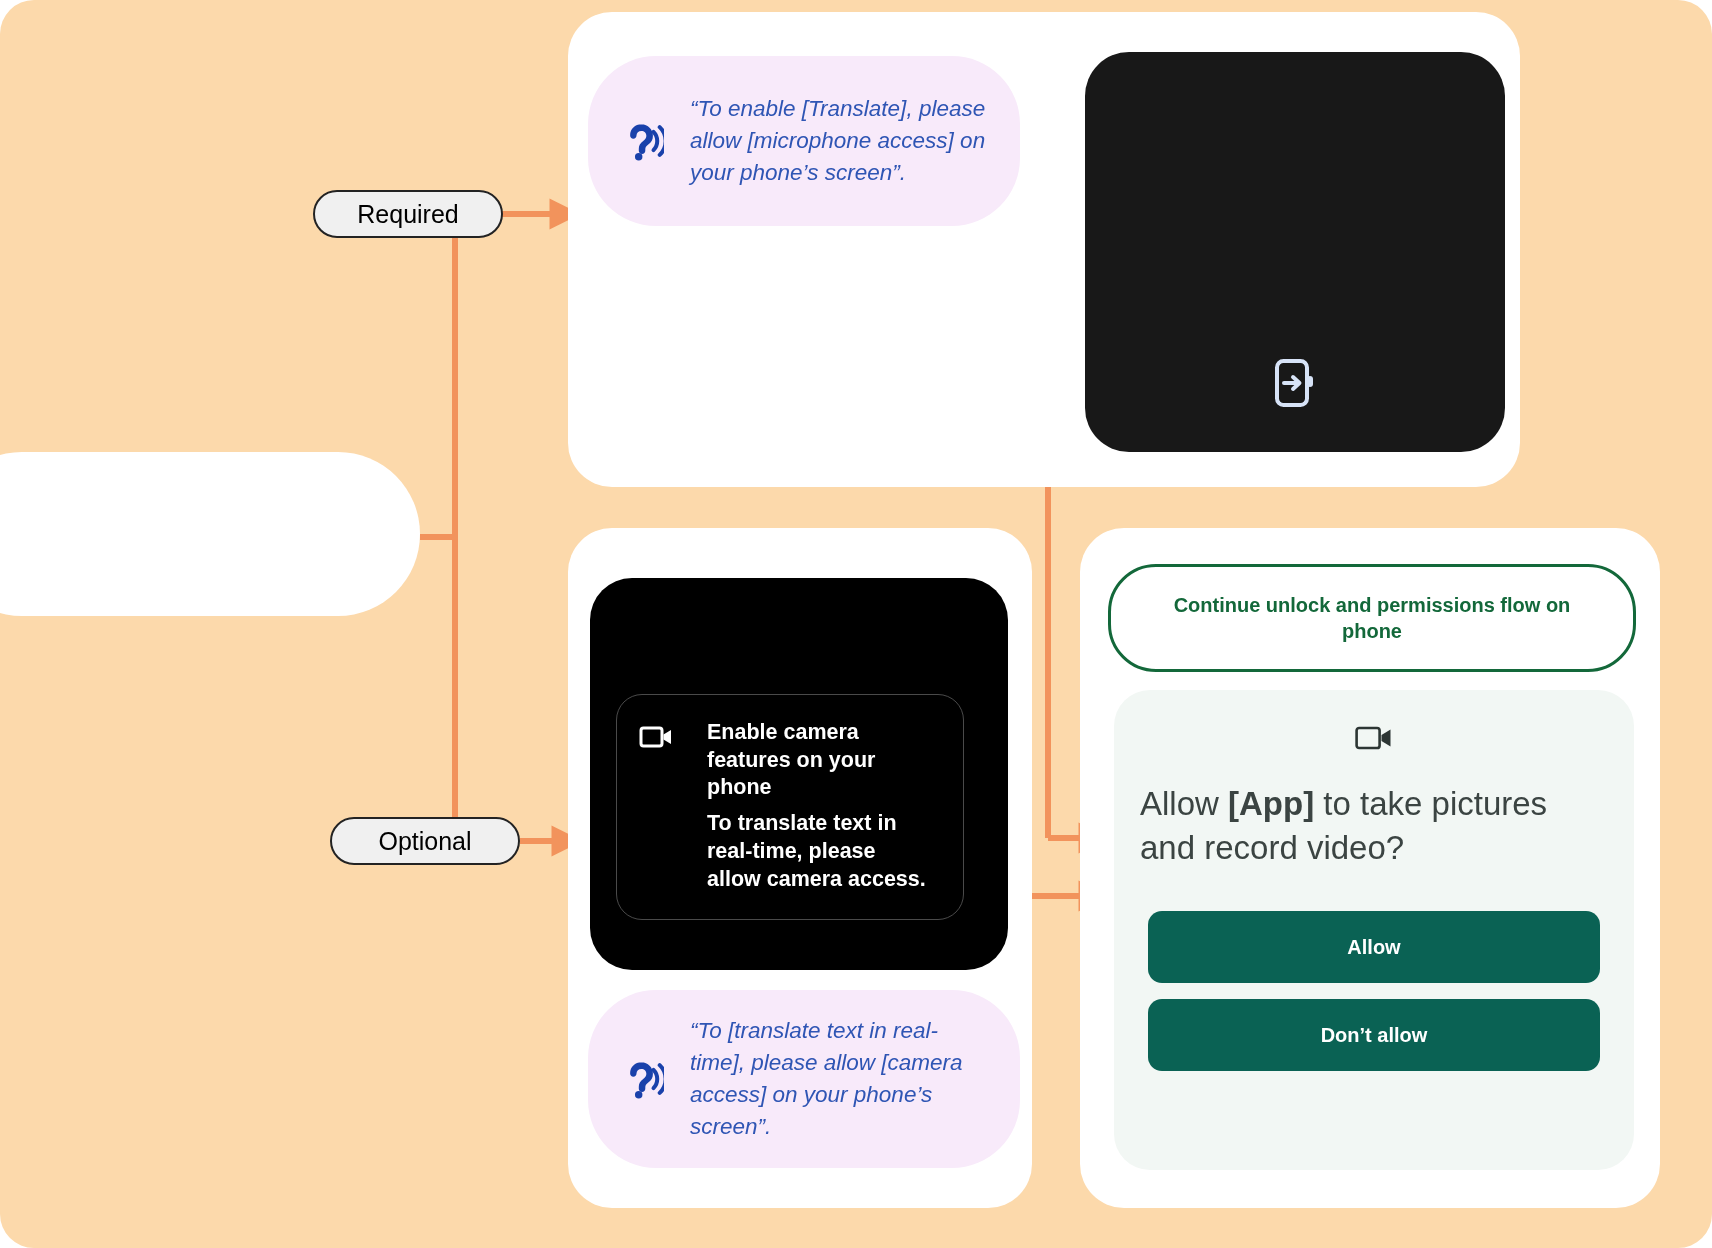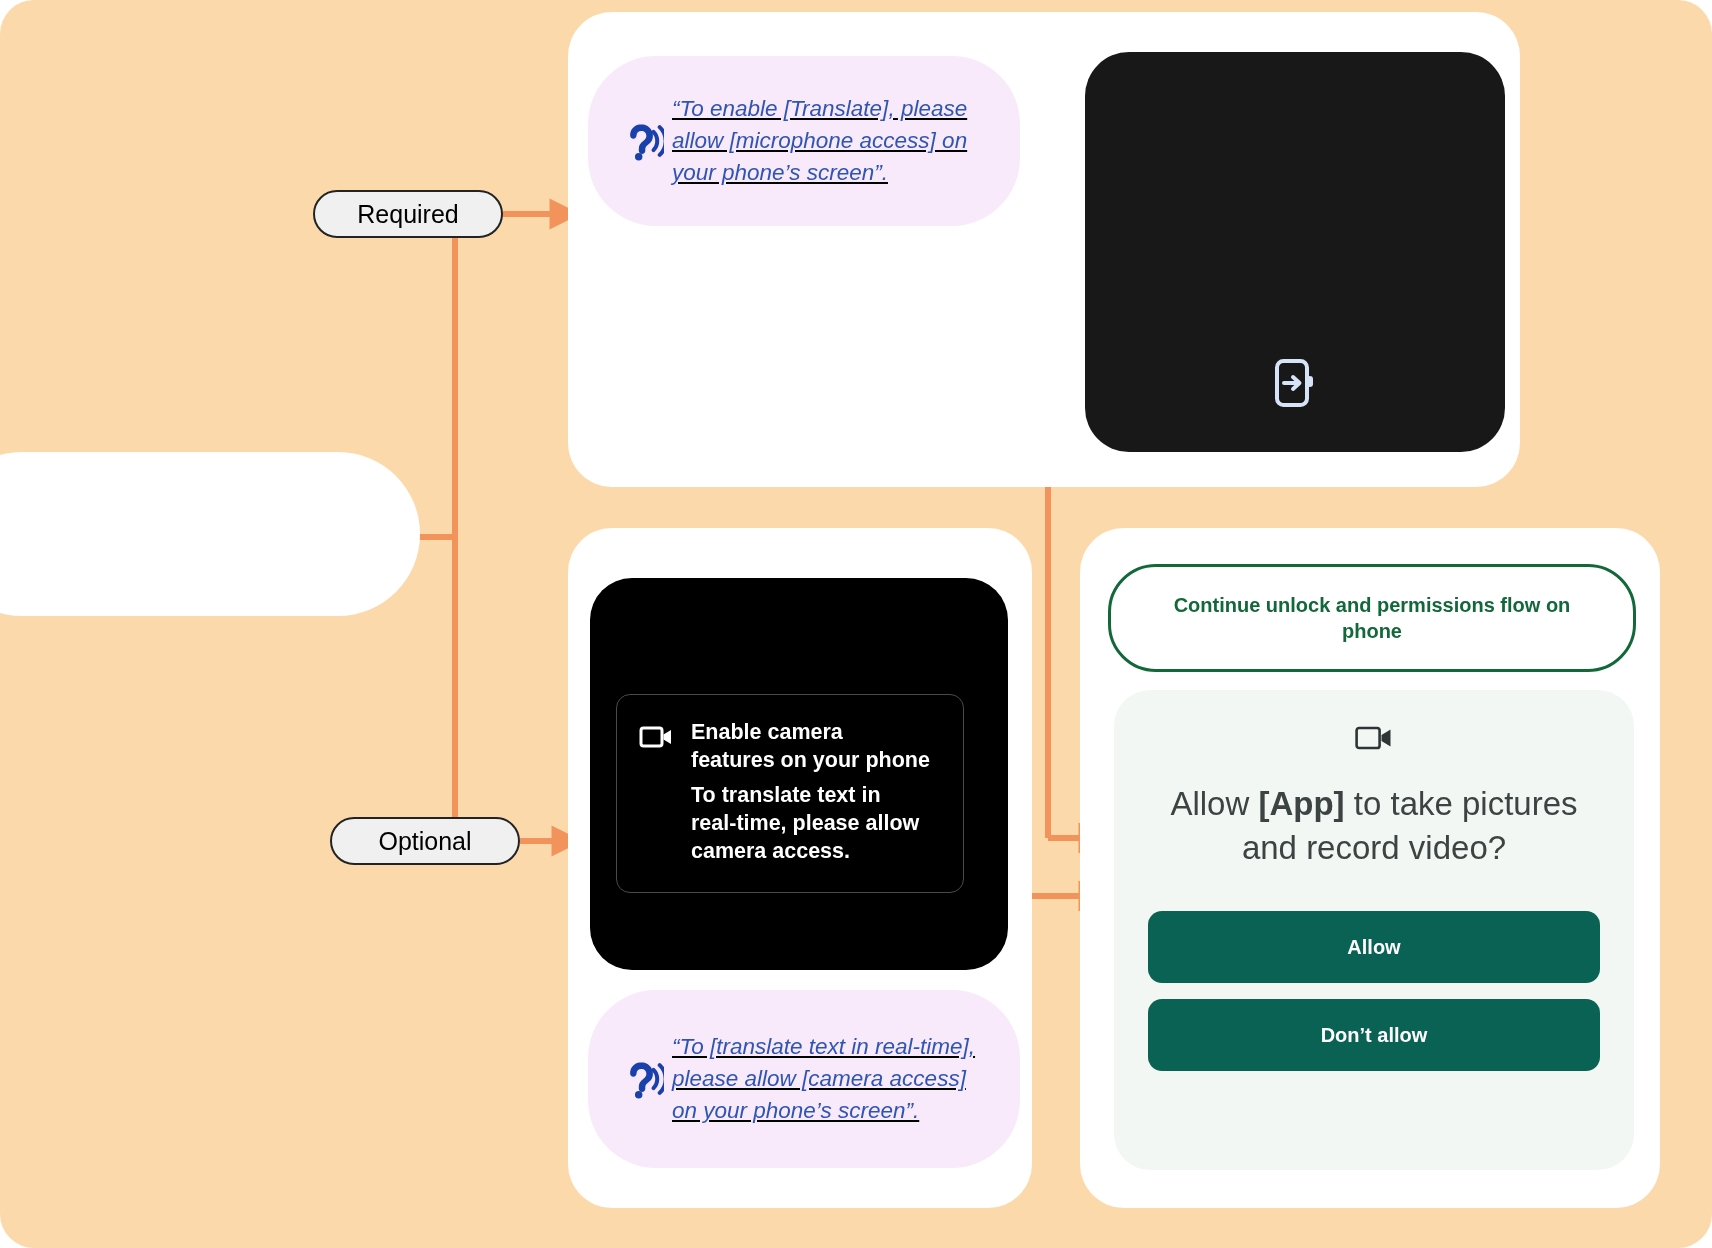--- a/index.html
+++ b/index.html
@@ -112,23 +112,22 @@
   .pill-optional { left: 330px; top: 817px; width: 190px; }
 
   
   .bubble {
     position: absolute;
     box-sizing: border-box;
     background: #f8eafa;
     border-radius: 68px;
     display: flex;
     align-items: center;
-    gap: 8px;
+    gap: 26px;
     padding: 26px 34px 26px 34px;
-    text-decoration: underline;
   }
   .bubble-top { left: 588px; top: 56px; width: 432px; height: 170px; }
   .bubble-bottom { left: 588px; top: 990px; width: 432px; height: 178px; }
   .bubble-text {
     font-style: italic;
     color: #2f55b4;
     font-size: 22.5px;
     line-height: 1.42;
     white-space: pre-line;
   }
@@ -163,24 +162,24 @@
     background: #000000;
     border-radius: 42px;
   }
   .glasses-toast {
     position: absolute;
     left: 26px;
     top: 116px;
     width: 348px;
     box-sizing: border-box;
     border: 1.6px solid #4a4a4a;
-    border-radius: 14px;
+    border-radius: 26px;
     padding: 24px 32px 26px 22px;
     display: flex;
-    gap: 18px;
+    gap: 34px;
     align-items: flex-start;
   }
   .toast-cam-icon { flex: 0 0 auto; width: 34px; height: 26px; margin-top: 5px; }
   .toast-copy { color: #ffffff; font-weight: bold; font-size: 21.5px; line-height: 1.29; }
   .toast-copy .toast-body { display: block; margin-top: 8px; }
 
   
   .perm-sheet {
     position: absolute;
     left: 1114px;
@@ -193,21 +192,21 @@
     flex-direction: column;
     align-items: center;
     padding-top: 34px;
     box-sizing: border-box;
   }
   .perm-cam-icon { width: 38px; height: 28px; margin-bottom: 30px; }
   .perm-question {
     color: #3b4442;
     font-size: 33px;
     line-height: 1.32;
-    text-align: center;
+    text-align: left;
     padding: 0 26px;
     margin: 0 0 42px 0;
     font-weight: normal;
   }
   .perm-question b { font-weight: bold; }
   .perm-btn {
     width: 452px;
     height: 72px;
     background: #0a6254;
     border-radius: 14px;

